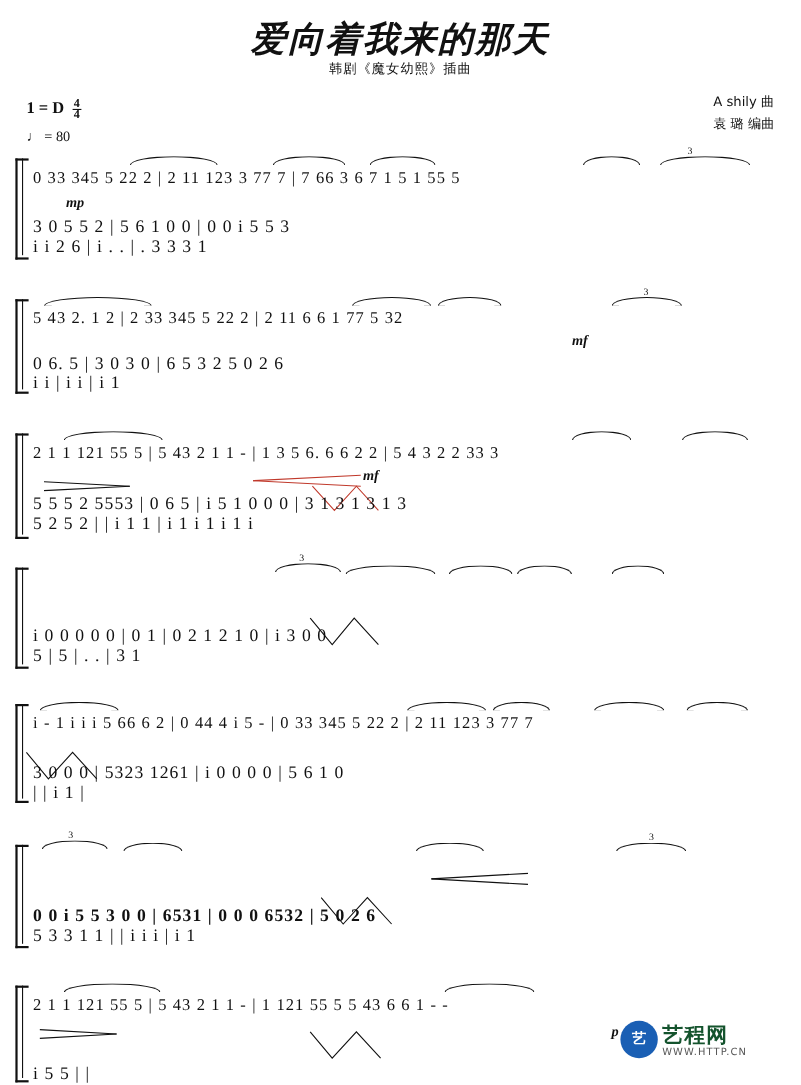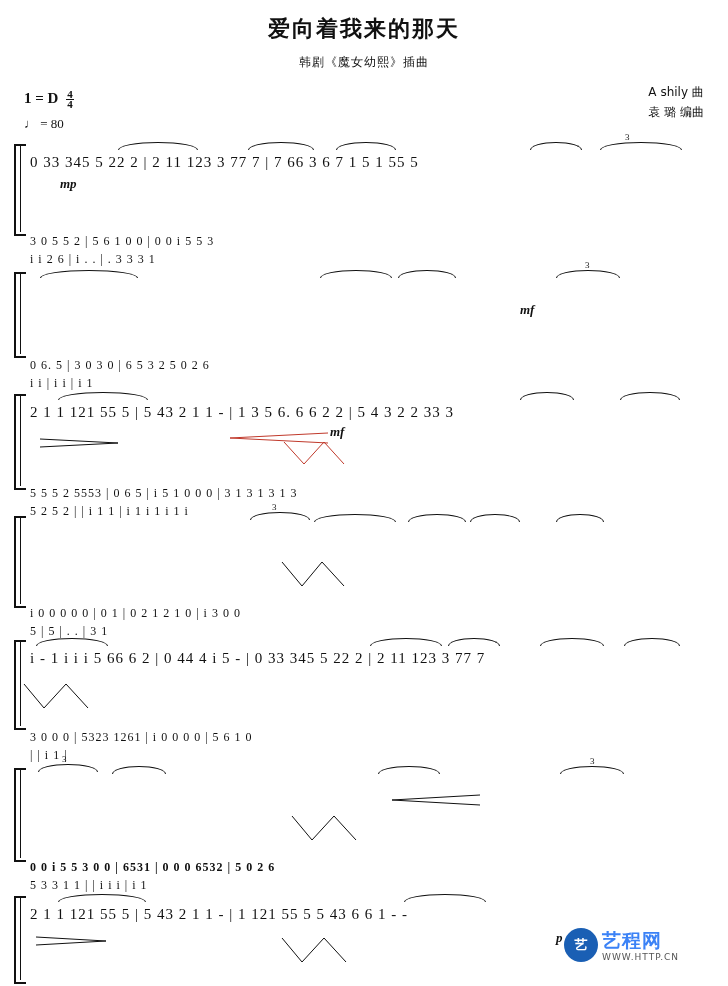--- a/index.html
+++ b/index.html
@@ -11,21 +11,21 @@
     position:relative;
     overflow:hidden;
   }
   .sheet{position:relative;width:728px;height:986px;}
 
   
   .title{
     position:absolute;top:14px;left:0;width:728px;
     text-align:center;
     font-family:"DejaVu Sans", sans-serif;
-    font-weight:bold;font-size:22px;letter-spacing:2px;
+    font-weight:bold;font-size:32px;letter-spacing:2px;font-style:italic;
   }
   .subtitle{
     position:absolute;top:54px;left:0;width:728px;
     text-align:center;
     font-family:"DejaVu Sans", sans-serif;
     font-size:12px;letter-spacing:1px;
   }
   .credits{
     position:absolute;top:82px;right:24px;
     text-align:left;
@@ -62,42 +62,42 @@
     border-left:1px solid #111;
   }
 
   .melody{
     position:absolute;left:30px;top:0;
     font-size:15px;font-family:"Liberation Serif", serif;
     letter-spacing:1px;white-space:nowrap;
   }
   .bass{
     position:absolute;left:30px;
-    font-size:12px;font-family:"Liberation Serif", serif;
-    letter-spacing:1px;white-space:nowrap;margin-top:36px;
+    font-size:16px;font-family:"Liberation Serif", serif;
+    letter-spacing:1px;white-space:nowrap;
   }
   .dyn{
     position:absolute;
     font-style:italic;font-weight:bold;font-size:13px;
     font-family:"Liberation Serif", serif;
   }
   .watermark{
     position:absolute;right:14px;bottom:16px;
     width:150px;height:44px;
   }
   .wm-circle{
     position:absolute;left:0;top:2px;width:34px;height:34px;
     border-radius:50%;background:#1a5fb4;
     color:#fff;font-family:"DejaVu Sans", sans-serif;
     font-size:13px;text-align:center;line-height:34px;font-weight:bold;
   }
   .wm-main{
     position:absolute;left:38px;top:2px;
     font-family:"DejaVu Sans", sans-serif;
-    font-size:19px;font-weight:bold;color:#3b82f6;letter-spacing:1px;
+    font-size:19px;font-weight:bold;color:#14532d;letter-spacing:1px;
   }
   .wm-sub{
     position:absolute;left:38px;top:26px;
     font-family:"DejaVu Sans", sans-serif;
     font-size:9px;color:#555;letter-spacing:1px;
   }
   .slur{
     position:absolute;
     border-top:1px solid #111;
     border-left:1px solid #111;
@@ -155,20 +155,21 @@
   <div class="system" style="top:268px;height:110px;">
     <div class="brace" style="top:4px;height:82px;"></div>
     <div class="brace2" style="top:4px;height:82px;"></div>
 
     <div class="slur" style="left:40px;top:2px;width:96px;"></div>
     <div class="slur" style="left:320px;top:2px;width:70px;"></div>
     <div class="slur" style="left:398px;top:2px;width:56px;"></div>
     <div class="slur" style="left:556px;top:2px;width:62px;"></div>
     <div class="trip" style="left:585px;top:-8px;">3</div>
 
+    <div class="melody" style="top:14px;">5  43 2.  1 2   |  2  33 345  5  22 2  |  2  11  6 6 1  77  5  32</div>
     <div class="dyn" style="left:520px;top:34px;">mf</div>
     <div class="bass" style="top:54px;">0     6.  5     |  3  0      3  0      |  6 5 3 2   5  0        2  6</div>
     <div class="bass" style="top:72px;">i     i         |  i         i         |           i           1</div>
   </div>
 
   <div class="system" style="top:390px;height:110px;">
     <div class="brace" style="top:4px;height:92px;"></div>
     <div class="brace2" style="top:4px;height:92px;"></div>
 
     <div class="slur" style="left:58px;top:2px;width:88px;"></div>

